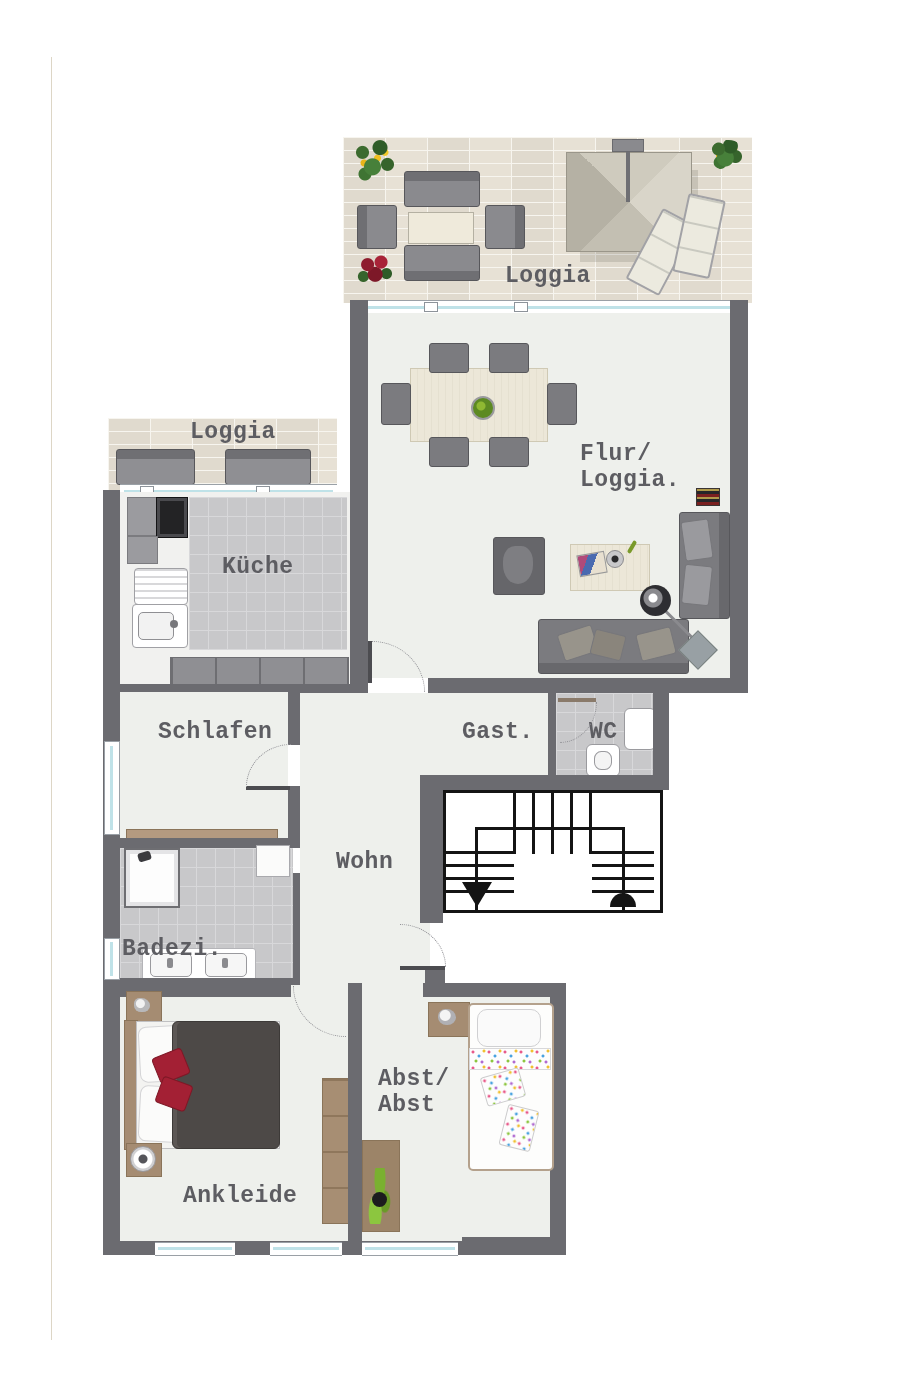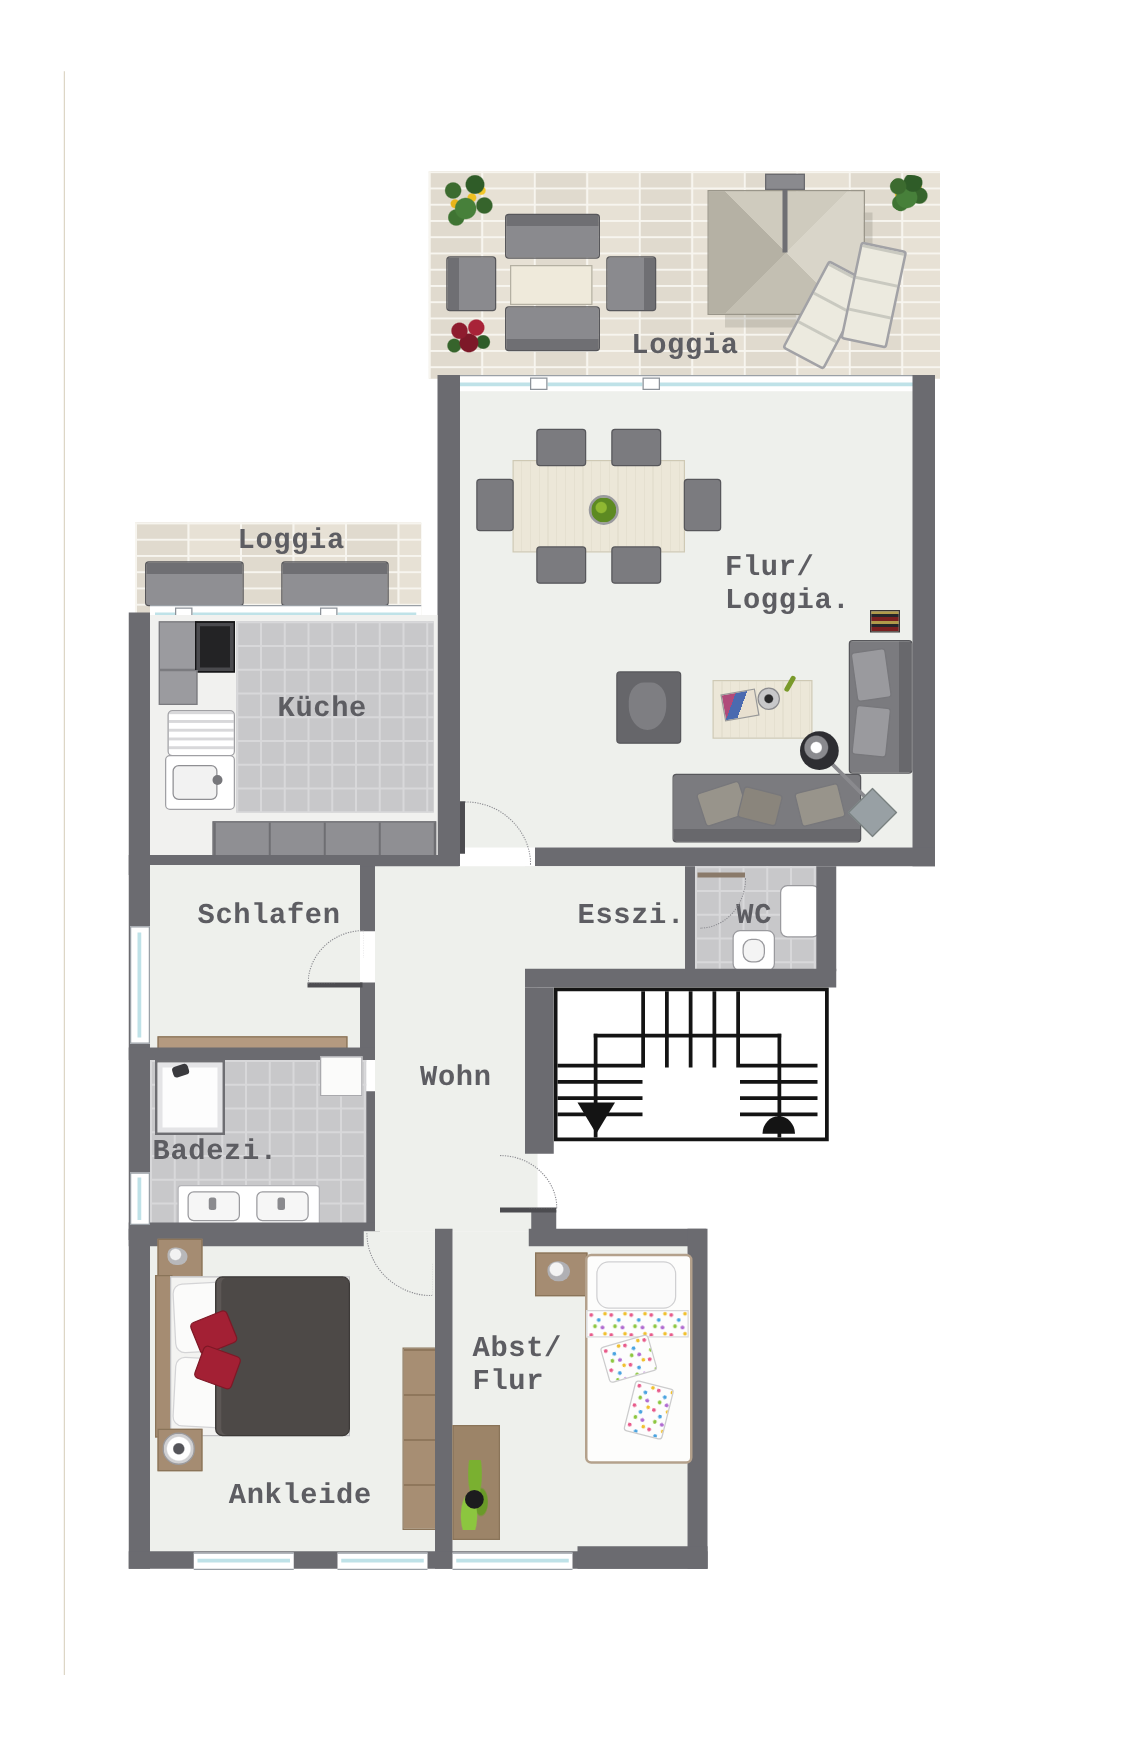--- a/index.html
+++ b/index.html
@@ -175,32 +175,32 @@
   <div class="tile" style="left:120px;top:848px;width:173px;height:132px;"></div>
   <div class="abs" style="left:124px;top:848px;width:52px;height:56px;background:#fdfdfd;border:2px solid #6e6e72;box-shadow:inset 0 0 0 4px #e4e4e6;"></div>
   <div class="abs" style="left:138px;top:852px;width:13px;height:9px;background:#3a3a3e;border-radius:3px;transform:rotate(-18deg);"></div>
   <div class="white-f" style="left:256px;top:845px;width:32px;height:30px;border-radius:0;"></div>
   <div class="wall" style="left:293px;top:873px;width:10px;height:107px;"></div>
   <div class="abs" style="left:142px;top:948px;width:112px;height:32px;background:#ffffff;border:1px solid #b4b4b8;border-radius:3px;"></div>
   <div class="abs" style="left:150px;top:953px;width:40px;height:22px;background:#f6f6f6;border:1px solid #9a9a9e;border-radius:5px;"></div>
   <div class="abs" style="left:205px;top:953px;width:40px;height:22px;background:#f6f6f6;border:1px solid #9a9a9e;border-radius:5px;"></div>
   <div class="abs" style="left:167px;top:958px;width:6px;height:10px;background:#8a8a8e;border-radius:2px;"></div>
   <div class="abs" style="left:222px;top:958px;width:6px;height:10px;background:#8a8a8e;border-radius:2px;"></div>
-  <span class="label" style="left:122px;top:908px;">Badezi.</span>
+  <span class="label" style="left:122px;top:936px;">Badezi.</span>
   <div class="wall" style="left:103px;top:978px;width:201px;height:14px;"></div>
 
   <div class="winv" style="left:104px;top:938px;width:14px;height:40px;border-top:1px solid #9aa0a6;border-bottom:1px solid #9aa0a6;">
     <div class="glass-v" style="left:5px;top:3px;height:34px;"></div>
   </div>
 
   <div class="floor" style="left:300px;top:693px;width:130px;height:292px;"></div>
   <span class="label" style="left:336px;top:849px;">Wohn</span>
 
   <div class="floor" style="left:420px;top:693px;width:128px;height:84px;"></div>
-  <span class="label" style="left:462px;top:719px;">Esszi.</span>
+  <span class="label" style="left:462px;top:719px;">Gast.</span>
   <div class="wall" style="left:548px;top:693px;width:8px;height:84px;"></div>
 
   <div class="tile" style="left:556px;top:693px;width:97px;height:84px;"></div>
   <span class="label" style="left:589px;top:719px;">WC</span>
   <div class="abs" style="left:624px;top:708px;width:30px;height:40px;background:#ffffff;border:1px solid #9a9a9e;border-radius:6px;"></div>
   <div class="abs" style="left:586px;top:744px;width:32px;height:31px;background:#ffffff;border:1px solid #9a9a9e;border-radius:6px;"></div>
   <div class="abs" style="left:594px;top:751px;width:16px;height:17px;background:#f4f4f4;border:1px solid #9a9a9e;border-radius:40%;"></div>
   <div class="leaf" style="left:558px;top:698px;width:38px;height:4px;background:#8a7a6a;"></div>
   <div class="arc" style="left:560px;top:702px;width:36px;height:40px;border-left:none;border-top:none;border-bottom-right-radius:100%;"></div>
   <div class="wall" style="left:653px;top:693px;width:16px;height:84px;"></div>
@@ -254,21 +254,21 @@
   <div class="woodbox" style="left:428px;top:1002px;width:40px;height:33px;"></div>
   <div class="abs" style="left:438px;top:1009px;width:18px;height:16px;background:radial-gradient(circle at 40% 40%,#f4f4f4 0 5px,#b0b0b4 6px 100%);border-radius:45% 55% 50% 50%;"></div>
   <div class="abs" style="left:468px;top:1003px;width:82px;height:164px;background:#fdfdfc;border:2px solid #b4a18c;border-radius:5px;"></div>
   <div class="abs" style="left:477px;top:1009px;width:62px;height:36px;background:#fafafa;border:1px solid #d0d0d2;border-radius:10px;"></div>
   <div class="confetti abs" style="left:469px;top:1048px;width:80px;height:20px;border:1px solid #d8d8da;"></div>
   <div class="confetti abs" style="left:483px;top:1072px;width:38px;height:28px;border:1px solid #cccccd;transform:rotate(-16deg);border-radius:3px;"></div>
   <div class="confetti abs" style="left:503px;top:1107px;width:30px;height:40px;border:1px solid #cccccd;transform:rotate(14deg);border-radius:3px;"></div>
   <div class="woodbox" style="left:362px;top:1140px;width:36px;height:90px;background:#9c8468;"></div>
   <div class="abs" style="left:368px;top:1168px;width:24px;height:56px;background:radial-gradient(ellipse at 50% 20%,#7ab030 0 5px,transparent 6px),radial-gradient(ellipse at 30% 80%,#8cc63f 0 6px,transparent 7px),radial-gradient(ellipse at 70% 60%,#6a9a28 0 5px,transparent 6px);"></div>
   <div class="abs" style="left:372px;top:1192px;width:15px;height:15px;border-radius:50%;background:#1c1c1e;"></div>
-  <span class="label" style="left:378px;top:1066px;"><span>Abst/</span><br><span>Flur</span></span>
+  <span class="label" style="left:378px;top:1066px;"><span>Abst/</span><br><span>Abst</span></span>
 
   <div class="wall" style="left:103px;top:1241px;width:463px;height:14px;"></div>
   <div class="wall" style="left:462px;top:1237px;width:104px;height:18px;"></div>
   <div class="win" style="left:155px;top:1242px;width:80px;height:12px;">
     <div class="glass-h" style="left:3px;top:4px;width:74px;"></div>
   </div>
   <div class="win" style="left:270px;top:1242px;width:72px;height:12px;">
     <div class="glass-h" style="left:3px;top:4px;width:66px;"></div>
   </div>
   <div class="win" style="left:362px;top:1242px;width:96px;height:12px;">

